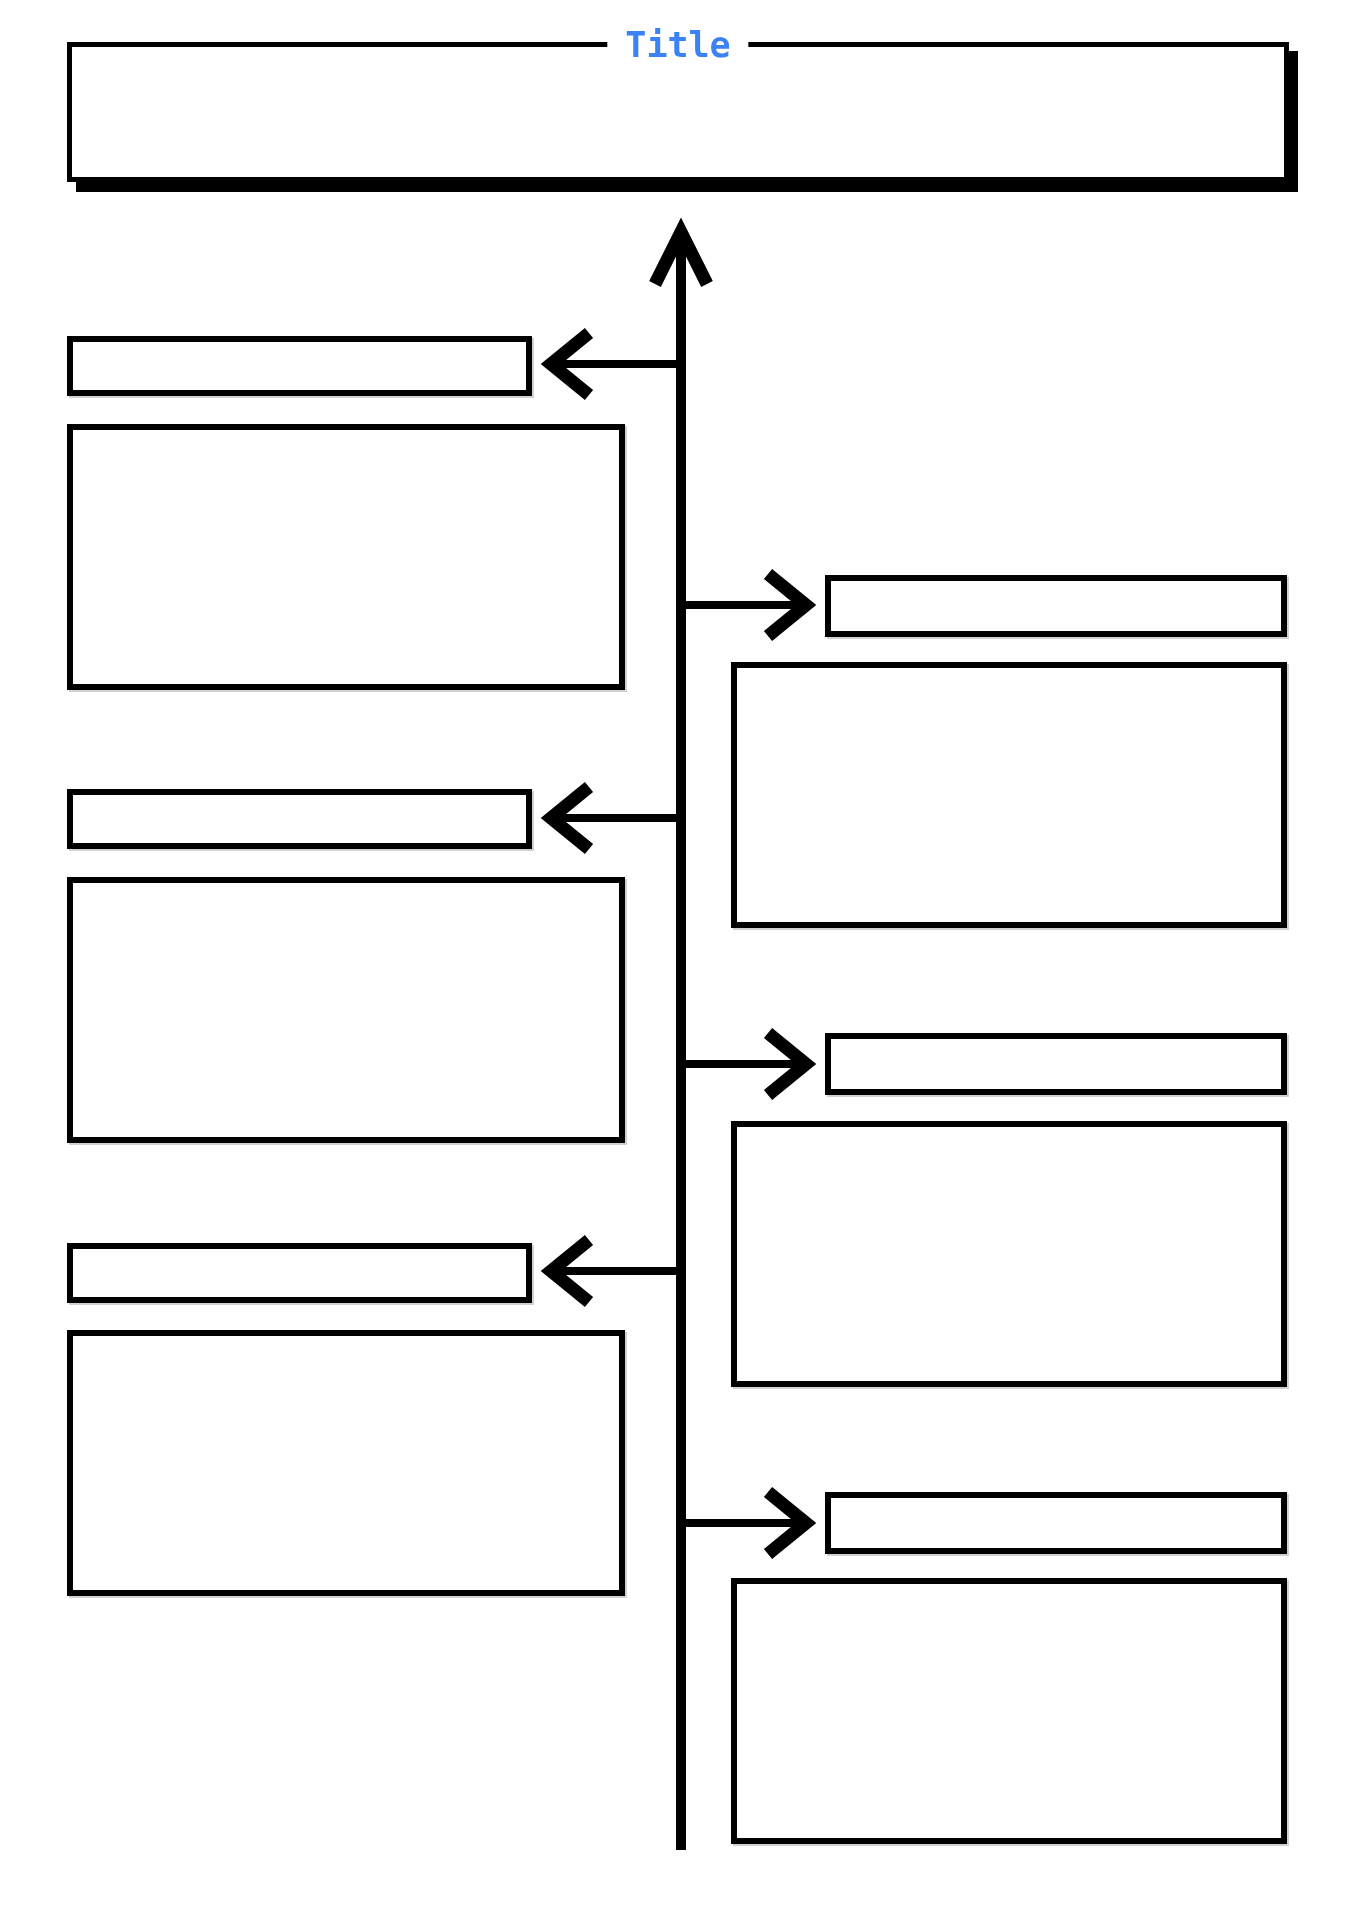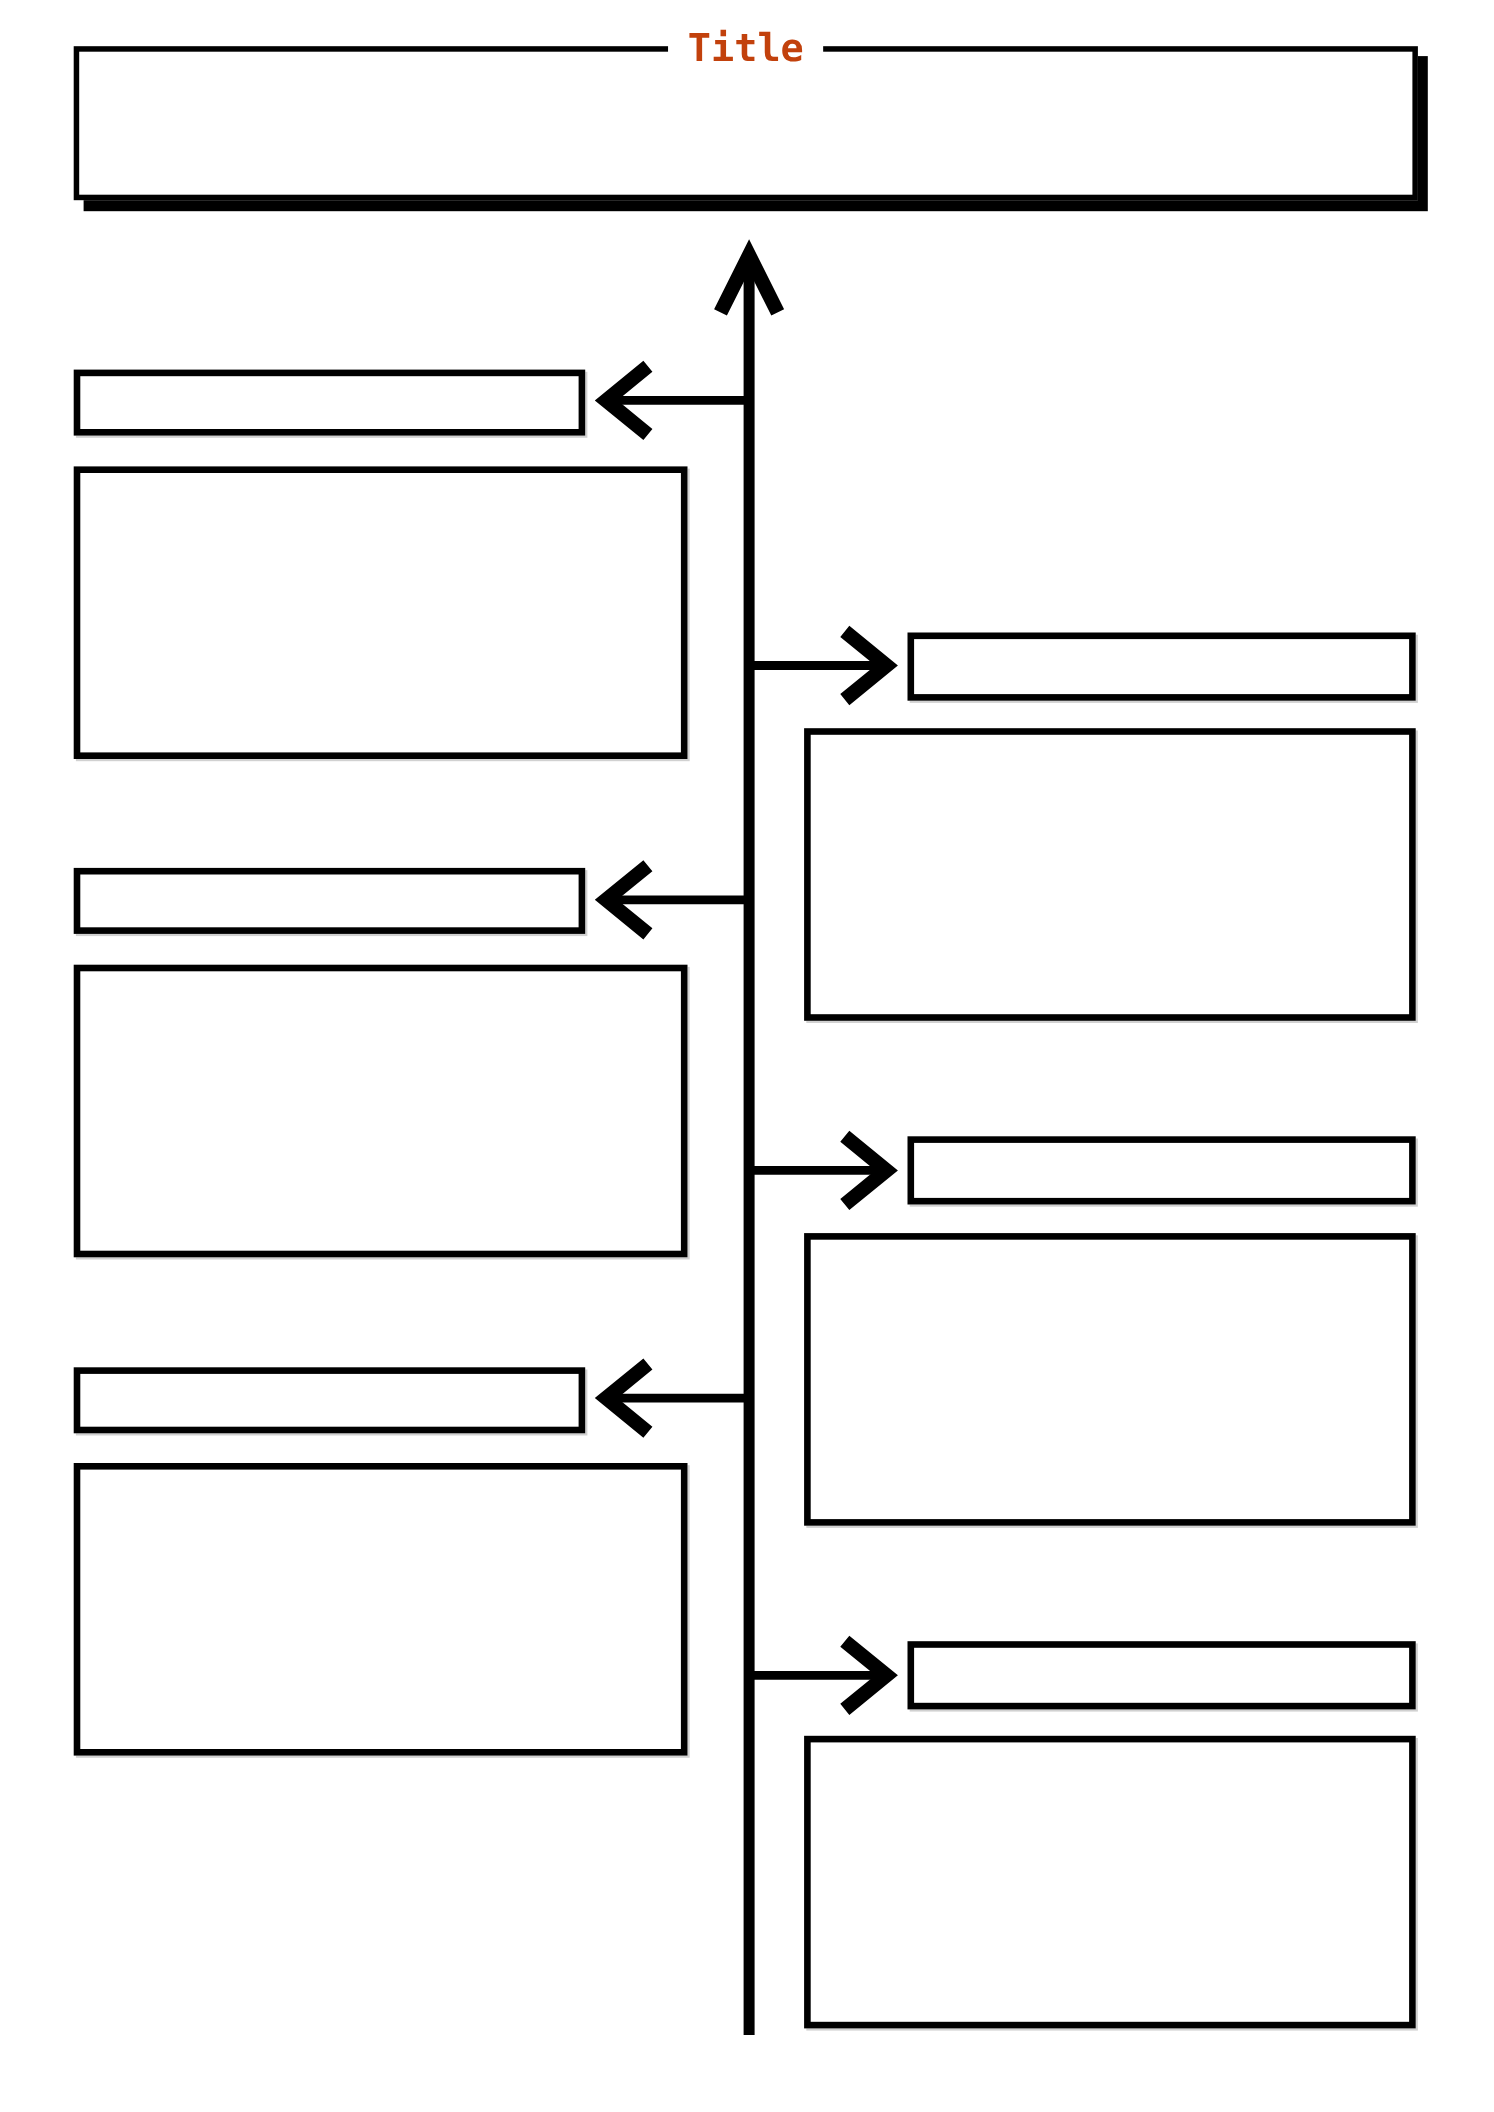--- a/index.html
+++ b/index.html
@@ -27,21 +27,21 @@
     background: #ffffff;
   }
   .title-legend {
     position: absolute;
     left: 50%; top: 0;
     transform: translate(-50%, -55%);
     background: #ffffff;
     padding: 0 18px;
     font-size: 35px;
     font-weight: bold;
-    color: #c2410c;
+    color: #3b82f6;
     white-space: nowrap;
     line-height: 1.1;
   }
   
   .connectors {
     position: absolute;
     left: 0; top: 0;
     width: 1358px; height: 1920px;
     pointer-events: none;
   }

